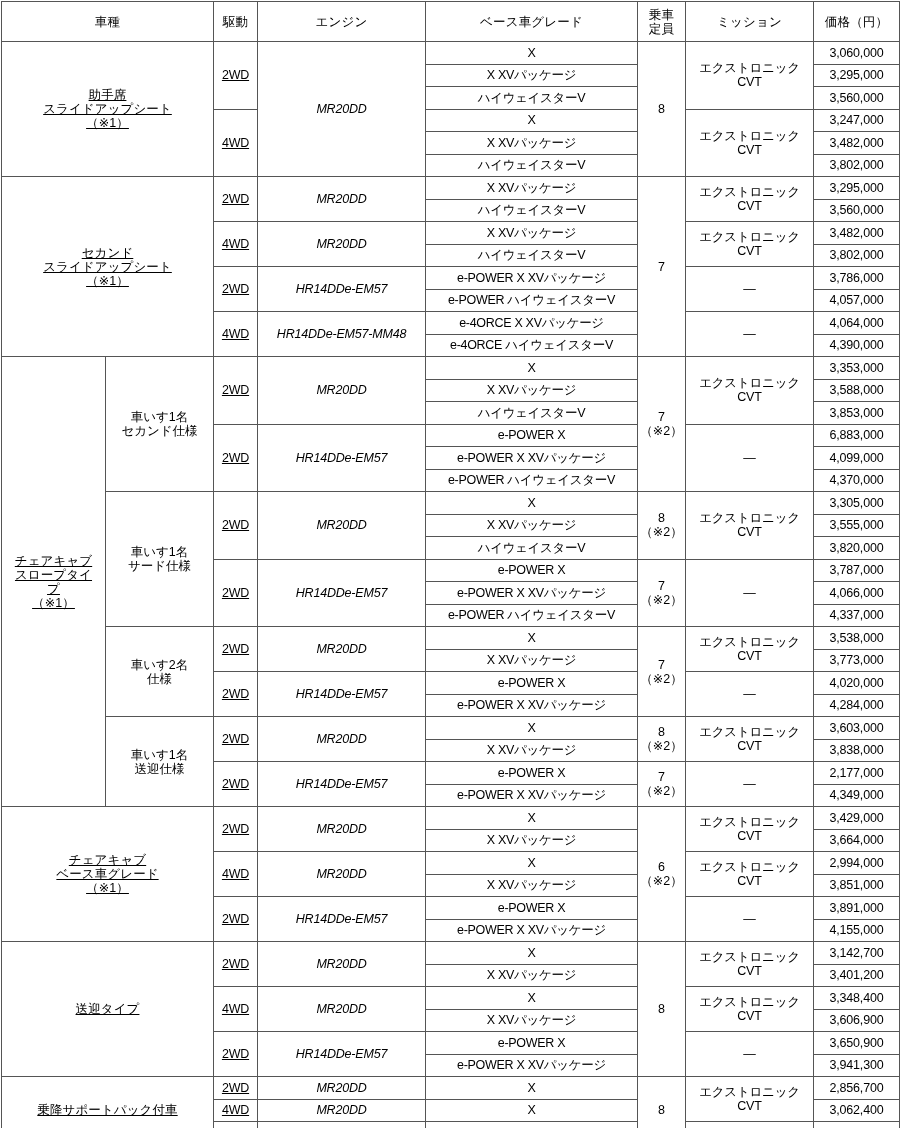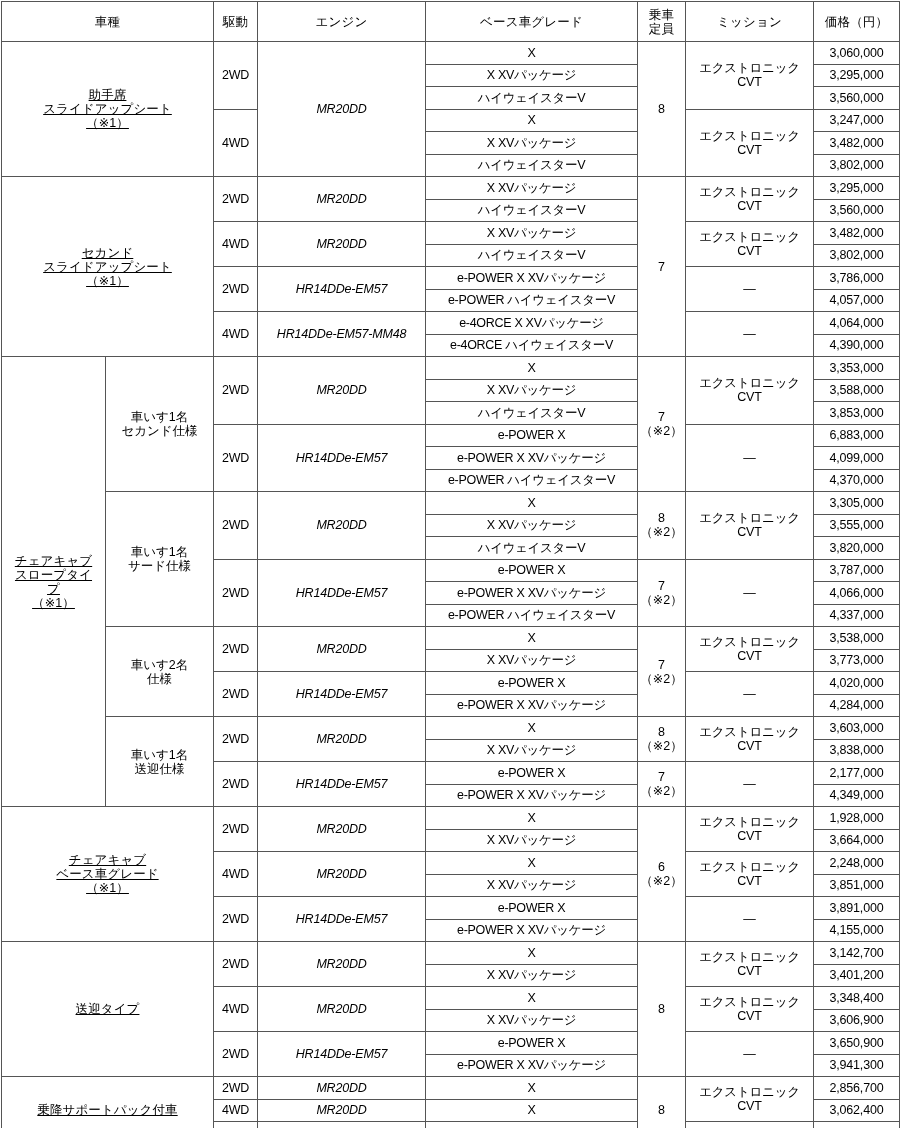--- a/index.html
+++ b/index.html
@@ -73,21 +73,21 @@
   td.kind {
     font-size: 13.5px;
     line-height: 1.35;
     letter-spacing: 0.1px;
     text-decoration: underline;
   }
   td.kind-sub {
     font-size: 13px;
     line-height: 1.35;
   }
-  td.drive { font-size: 12.5px; letter-spacing: -0.2px; }
+  td.drive { font-size: 12.5px; letter-spacing: -0.2px; text-decoration: underline; }
   td.engine { font-size: 13px; letter-spacing: -0.2px; font-style: italic; }
   td.grade {
     text-align: left;
     padding-left: 4px;
     font-size: 13px;
     letter-spacing: -0.3px;
   }
   td.seats { font-size: 13px; line-height: 1.25; }
   td.miss { font-size: 13px; line-height: 1.3; letter-spacing: -0.2px; }
   td.price {
@@ -407,35 +407,35 @@
         <td rowspan="2" class="engine">MR20DD</td>
         <td class="grade">X</td>
         <td rowspan="6" class="seats">
           <div>6</div>
           <div>（※2）</div>
         </td>
         <td rowspan="2" class="miss">
           <div>エクストロニック</div>
           <div>CVT</div>
         </td>
-        <td class="price thickR">1,928,000</td>
+        <td class="price thickR">3,429,000</td>
       </tr>
       <tr>
         <td class="grade">X XVパッケージ</td>
         <td class="price thickR">3,664,000</td>
       </tr>
       <tr>
         <td rowspan="2" class="drive">4WD</td>
         <td rowspan="2" class="engine">MR20DD</td>
         <td class="grade">X</td>
         <td rowspan="2" class="miss">
           <div>エクストロニック</div>
           <div>CVT</div>
         </td>
-        <td class="price thickR">2,248,000</td>
+        <td class="price thickR">2,994,000</td>
       </tr>
       <tr>
         <td class="grade">X XVパッケージ</td>
         <td class="price thickR">3,851,000</td>
       </tr>
       <tr>
         <td rowspan="2" class="drive">2WD</td>
         <td rowspan="2" class="engine">HR14DDe-EM57</td>
         <td class="grade">e-POWER X</td>
         <td rowspan="2" class="miss dash">—</td>

